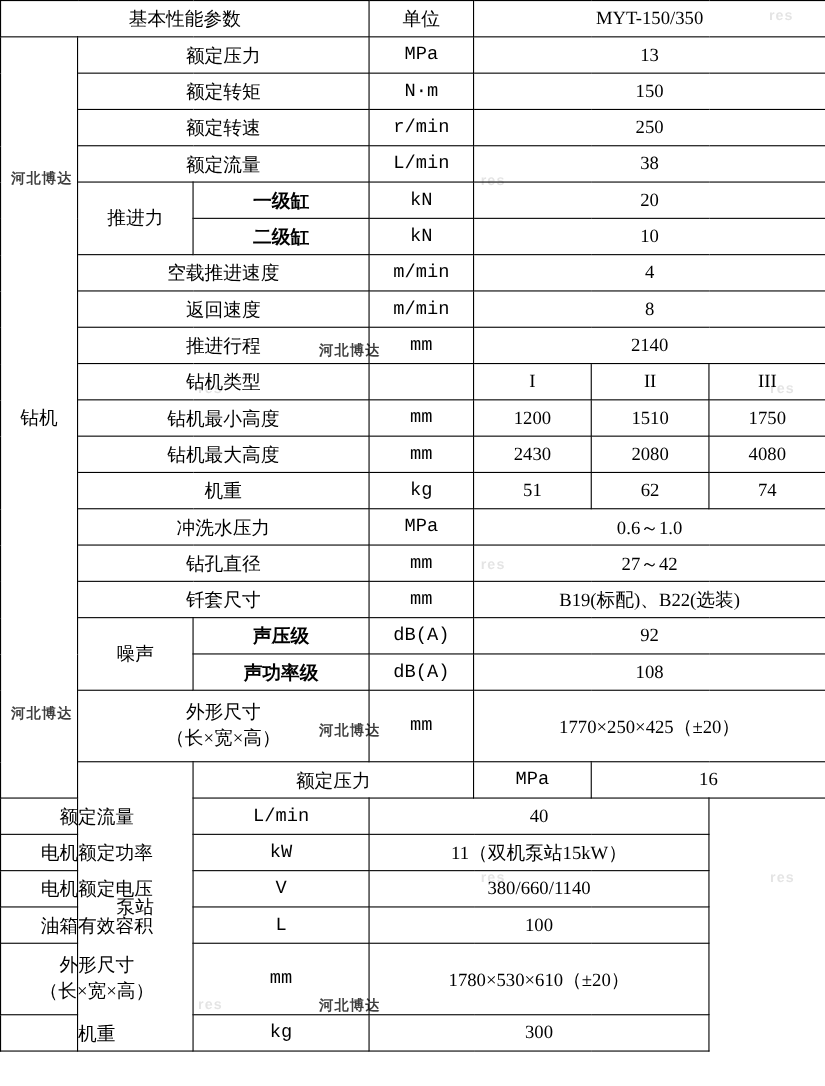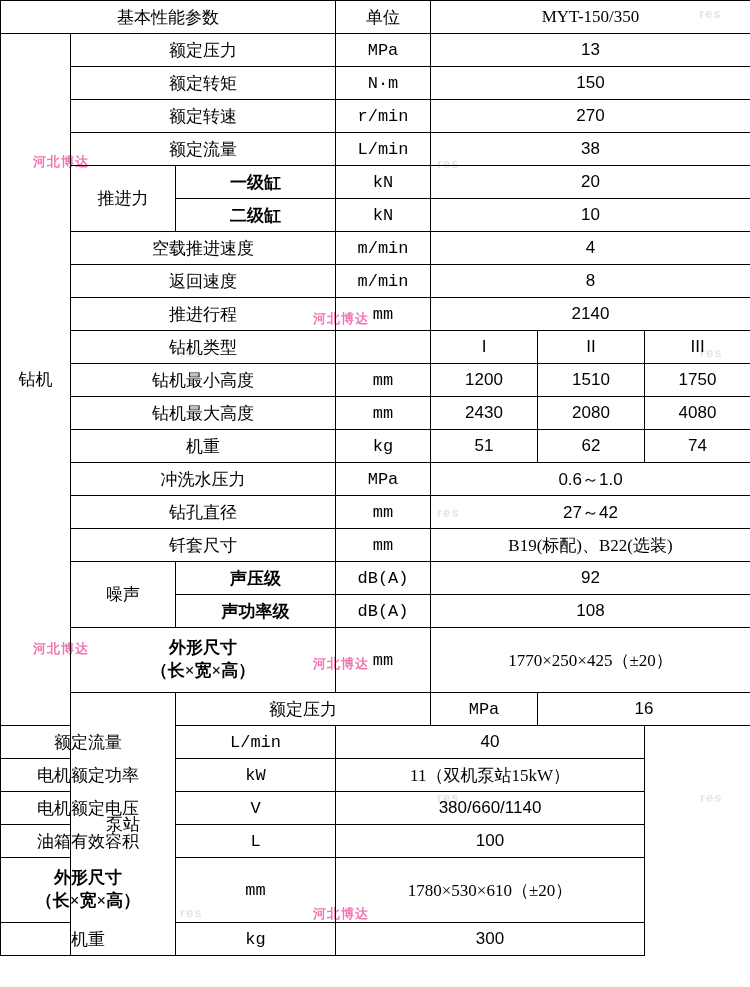--- a/index.html
+++ b/index.html
@@ -51,47 +51,47 @@
   }
   td.sub {
     font-weight: bold;
     font-size: 18px;
   }
   td.unit {
     font-family: Liberation Mono, monospace;
     font-size: 15px;
   }
   td.val {
-    font-family: Liberation Sans, sans-serif;
+    font-family: Liberation Serif, serif;
     font-size: 16px;
   }
   td.valcjk {
     font-family: "Liberation Serif", "DejaVu Serif", serif;
     font-size: 16px;
   }
   td.two-line {
     line-height: 1.35;
-    font-weight: bold;
+    font-weight: normal;
     font-size: 18px;
   }
   .tl1, .tl2 { display: block; }
   
   .wm {
     position: absolute;
     z-index: 1;
     font-family: "Liberation Sans", sans-serif;
     font-weight: bold;
     color: #d8d8d8;
     opacity: 0.75;
     pointer-events: none;
     white-space: nowrap;
     letter-spacing: 1px;
   }
   .wm.small { font-size: 13px; color: #dcdcdc; text-align: center; }
-  .wm.cjk { font-family: "Liberation Serif", serif; font-size: 13px; color: #ec4899; margin-left: 23px; }
+  .wm.cjk { font-family: "Liberation Serif", serif; font-size: 13px; color: #000000; }
 </style>
 </head>
 <body>
 
 <div class="sheet">
 
   <div class="wm small" style="left:699px; top:6px;">res</div>
   <div class="wm cjk" style="left:10px; top:153px;">河北博达</div>
   <div class="wm small" style="left:437px; top:156px;">res</div>
   <div class="wm cjk" style="left:290px; top:310px;">河北博达</div>
@@ -130,21 +130,21 @@
         <td class="val" colspan="3">13</td>
       </tr>
       <tr>
         <td class="name" colspan="2">额定转矩</td>
         <td class="unit">N·m</td>
         <td class="val" colspan="3">150</td>
       </tr>
       <tr>
         <td class="name" colspan="2">额定转速</td>
         <td class="unit">r/min</td>
-        <td class="val" colspan="3">270</td>
+        <td class="val" colspan="3">250</td>
       </tr>
       <tr>
         <td class="name" colspan="2">额定流量</td>
         <td class="unit">L/min</td>
         <td class="val" colspan="3">38</td>
       </tr>
 
       <tr>
         <td class="name" rowspan="2">推进力</td>
         <td class="sub">一级缸</td>

